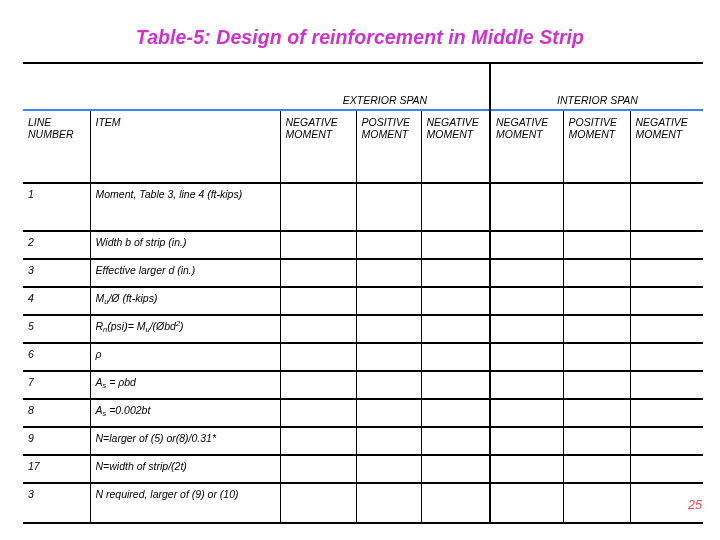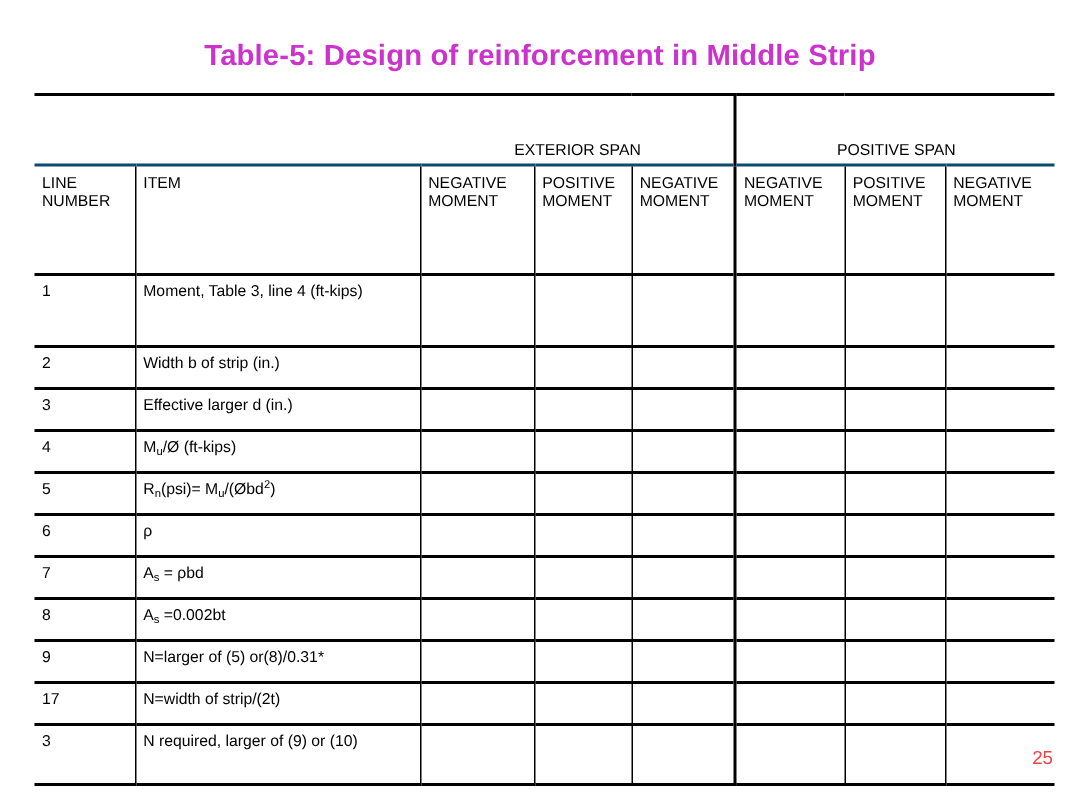--- a/index.html
+++ b/index.html
@@ -14,20 +14,21 @@
     font-family: "Liberation Sans", sans-serif;
     overflow: hidden;
   }
 
   #slide {
     position: absolute;
     left: 0; top: 0;
     width: 720px;
     height: 540px;
     background: #ffffff;
+    font-style: italic;
   }
 
   
   #title {
     position: absolute;
     left: 0;
     top: 26px;
     width: 720px;
     text-align: center;
     font-size: 19.5px;
@@ -78,21 +79,21 @@
     padding-bottom: 3px;
     border-top: 2.5px solid #000;
   }
   tr.span-row td.spacer-left { border-top: 2.5px solid #000; }
   tr.span-row td.ext-span {
     border-right: 2px solid #000;
   }
 
   
   tr.head-row td {
-    border-top: 2px solid #0c4a6e;
+    border-top: 2px solid #3b82f6;
     border-right: 1.6px solid #000;
     height: 62px;
     vertical-align: top;
     padding-top: 5px;
   }
   tr.head-row td.last { border-right: 0; }
   tr.head-row td.thick-right { border-right: 2px solid #000; }
 
   
   tr.body-row td {
@@ -139,21 +140,21 @@
         <col class="c-m4">
           <col class="c-m5">
           <col class="c-m6">
       </colgroup>
       <tbody>
 
         <tr class="span-row">
           <td class="spacer-left"></td>
           <td class="spacer-left"></td>
           <td colspan="3" class="ext-span">EXTERIOR SPAN</td>
-          <td colspan="3">POSITIVE SPAN</td>
+          <td colspan="3">INTERIOR SPAN</td>
         </tr>
 
         <tr class="head-row">
           <td>LINE NUMBER</td>
           <td>ITEM</td>
           <td>NEGATIVE MOMENT</td>
           <td>POSITIVE MOMENT</td>
           <td class="thick-right">NEGATIVE MOMENT</td>
           <td>NEGATIVE MOMENT</td>
           <td>POSITIVE MOMENT</td>

